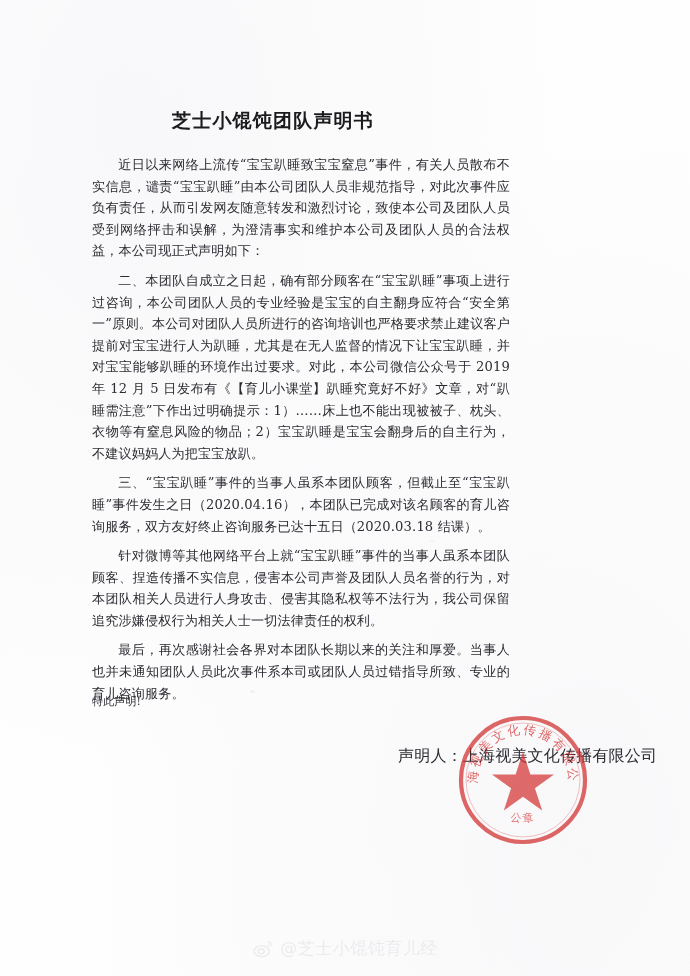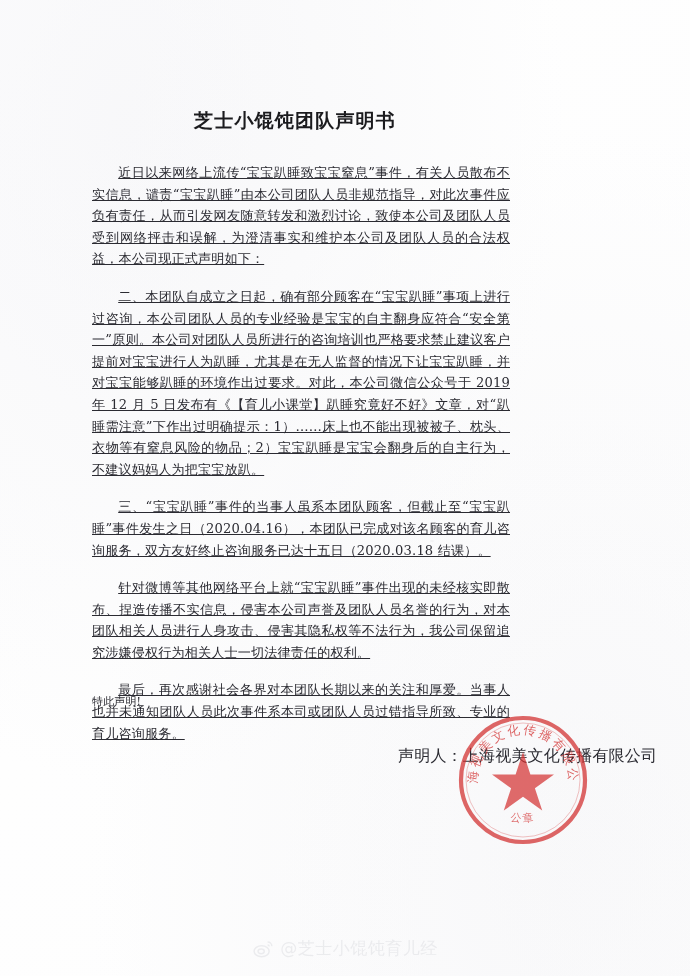--- a/index.html
+++ b/index.html
@@ -30,38 +30,36 @@
     position: absolute;
     top: 108px;
     left: 0;
     width: 546px;
     text-align: center;
     font-size: 19px;
     font-weight: bold;
     letter-spacing: 1.2px;
     color: #1b1b1e;
     font-family: "DejaVu Sans", "Liberation Sans", sans-serif;
-    padding-left: 22px;
   }
   .body-text {
     position: absolute;
     top: 146px;
     left: 92px;
     width: 418px;
     font-size: 13.1px;
     line-height: 21.6px;
     color: #2b2b32;
     text-align: justify;
     text-justify: inter-character;
     letter-spacing: 0.15px;
   }
   .body-text p {
-    margin: 16px 0 0 0;
+    margin: 8px 0 0 0;
     text-indent: 2em;
-    text-decoration: underline;
   }
   .sign-block {
     position: absolute;
     left: 398px;
     top: 745px;
     font-size: 16px;
     line-height: 21px;
     color: #2b2b32;
     letter-spacing: 0.2px;
     z-index: 3;
@@ -129,21 +127,21 @@
   <div class="paper-speck" style="left:160px;top:240px;width:3px;height:3px;"></div>
   <div class="paper-speck" style="left:430px;top:540px;width:4px;height:2px;"></div>
   <div class="paper-speck" style="left:250px;top:690px;width:5px;height:3px;"></div>
 
   <div class="doc-title">芝士小馄饨团队声明书</div>
 
   <div class="body-text">
     <p>近日以来网络上流传“宝宝趴睡致宝宝窒息”事件，有关人员散布不实信息，谴责“宝宝趴睡”由本公司团队人员非规范指导，对此次事件应负有责任，从而引发网友随意转发和激烈讨论，致使本公司及团队人员受到网络抨击和误解，为澄清事实和维护本公司及团队人员的合法权益，本公司现正式声明如下：</p>
     <p>二、本团队自成立之日起，确有部分顾客在“宝宝趴睡”事项上进行过咨询，本公司团队人员的专业经验是宝宝的自主翻身应符合“安全第一”原则。本公司对团队人员所进行的咨询培训也严格要求禁止建议客户提前对宝宝进行人为趴睡，尤其是在无人监督的情况下让宝宝趴睡，并对宝宝能够趴睡的环境作出过要求。对此，本公司微信公众号于 2019 年 12 月 5 日发布有《【育儿小课堂】趴睡究竟好不好》文章，对“趴睡需注意”下作出过明确提示：1）……床上也不能出现被被子、枕头、衣物等有窒息风险的物品；2）宝宝趴睡是宝宝会翻身后的自主行为，不建议妈妈人为把宝宝放趴。</p>
     <p>三、“宝宝趴睡”事件的当事人虽系本团队顾客，但截止至“宝宝趴睡”事件发生之日（2020.04.16），本团队已完成对该名顾客的育儿咨询服务，双方友好终止咨询服务已达十五日（2020.03.18 结课）。</p>
-    <p>针对微博等其他网络平台上就“宝宝趴睡”事件出现的未经核实即散布、捏造传播不实信息，侵害本公司声誉及团队人员名誉的行为，对本团队相关人员进行人身攻击、侵害其隐私权等不法行为，我公司保留追究涉嫌侵权行为相关人士一切法律责任的权利。</p>
+    <p>针对微博等其他网络平台上就“宝宝趴睡”事件的当事人虽系本团队顾客、捏造传播不实信息，侵害本公司声誉及团队人员名誉的行为，对本团队相关人员进行人身攻击、侵害其隐私权等不法行为，我公司保留追究涉嫌侵权行为相关人士一切法律责任的权利。</p>
     <p>最后，再次感谢社会各界对本团队长期以来的关注和厚爱。当事人也并未通知团队人员此次事件系本司或团队人员过错指导所致、专业的育儿咨询服务。</p>
   </div>
 
   <div class="declare-line">特此声明!</div>
 
   <div class="sign-block">
     <div class="sign-row"><span>声明人：</span><span>上海视美文化传播有限公司</span></div>
   </div>
 
   <div class="seal">

